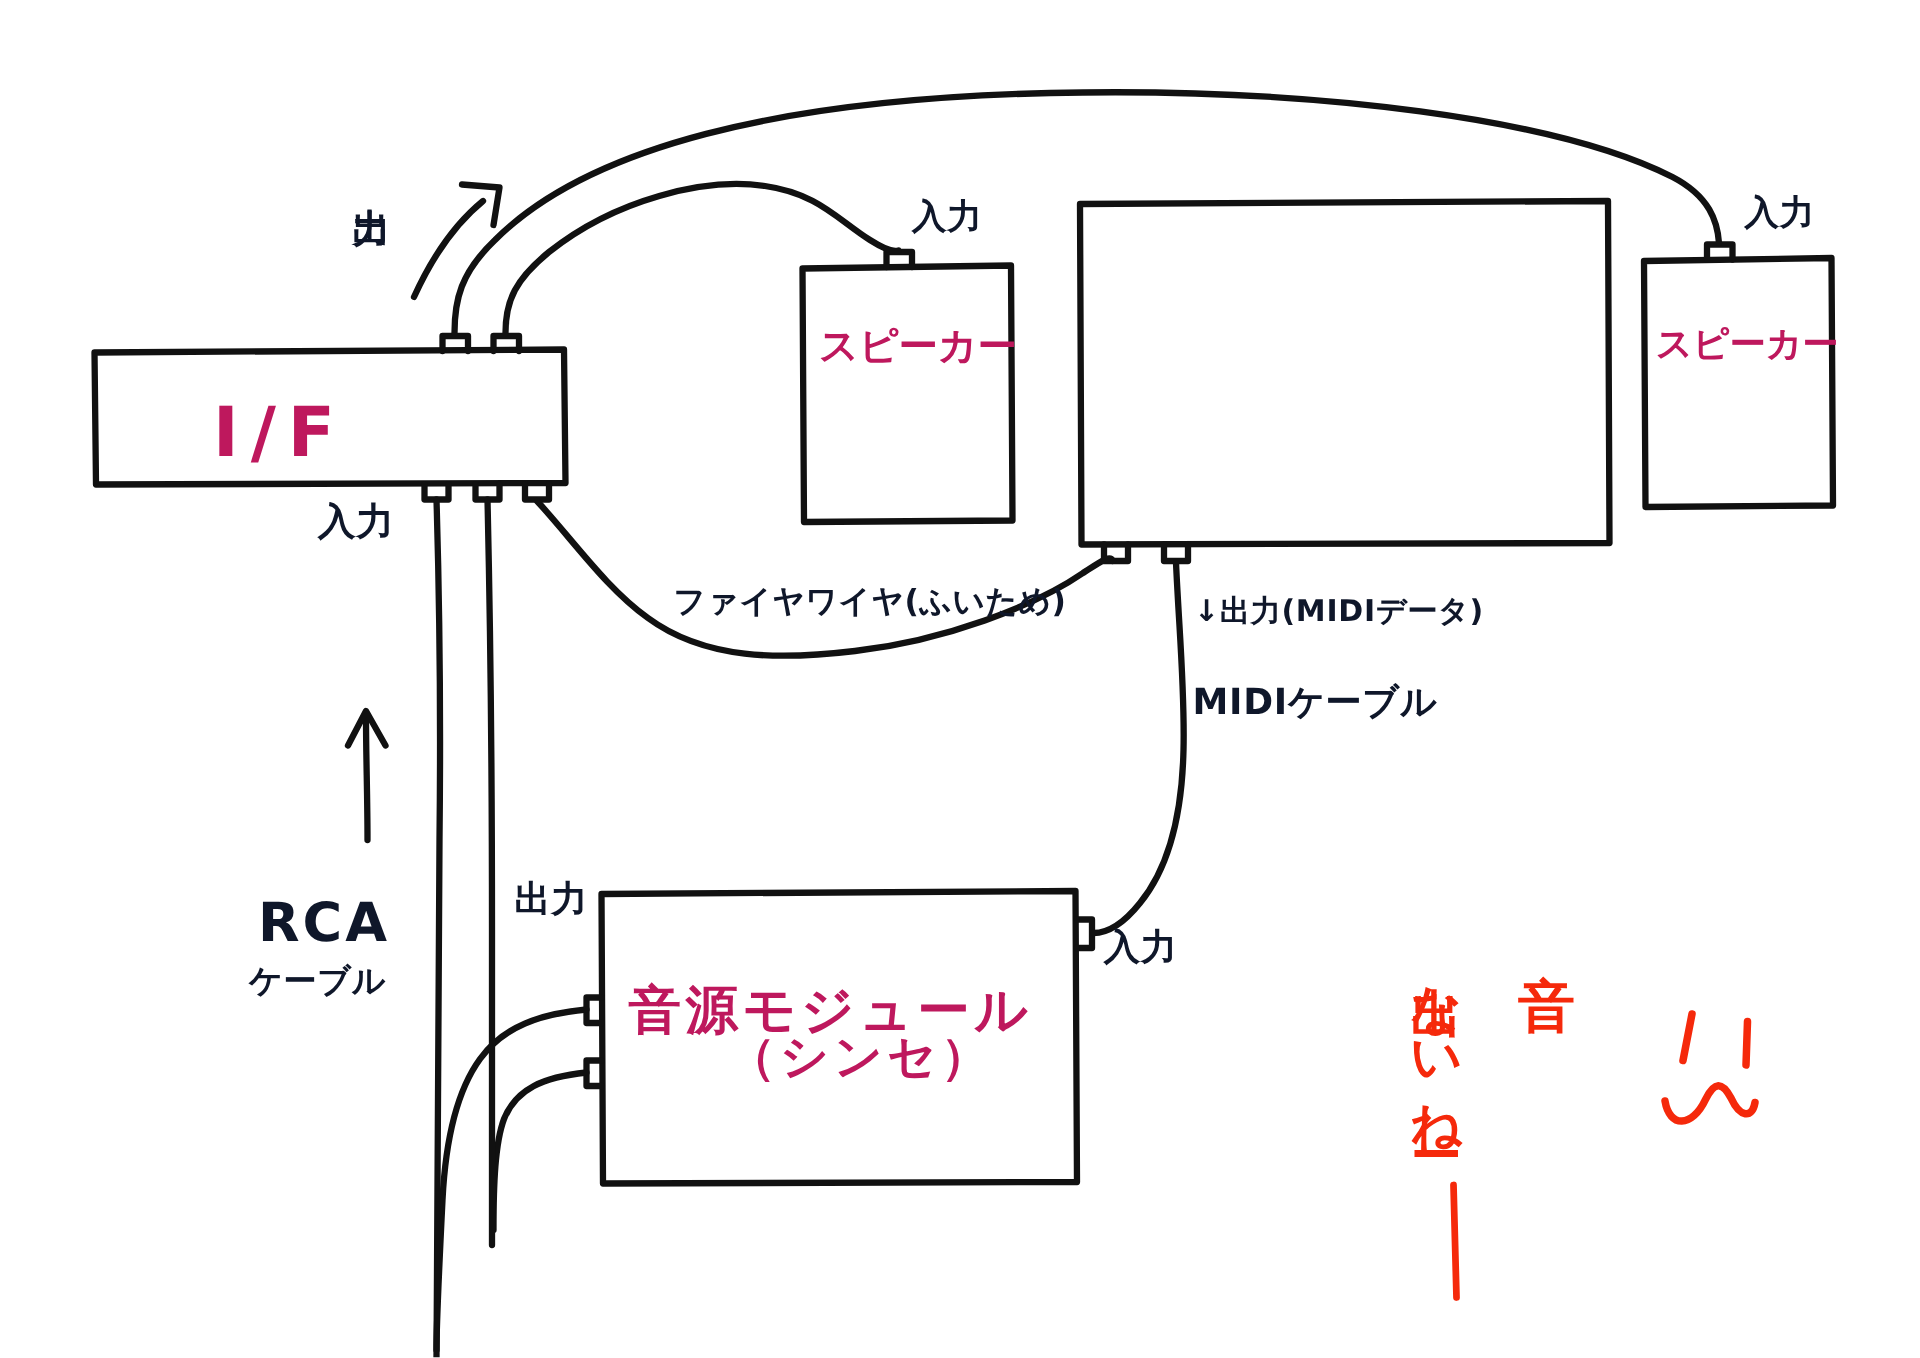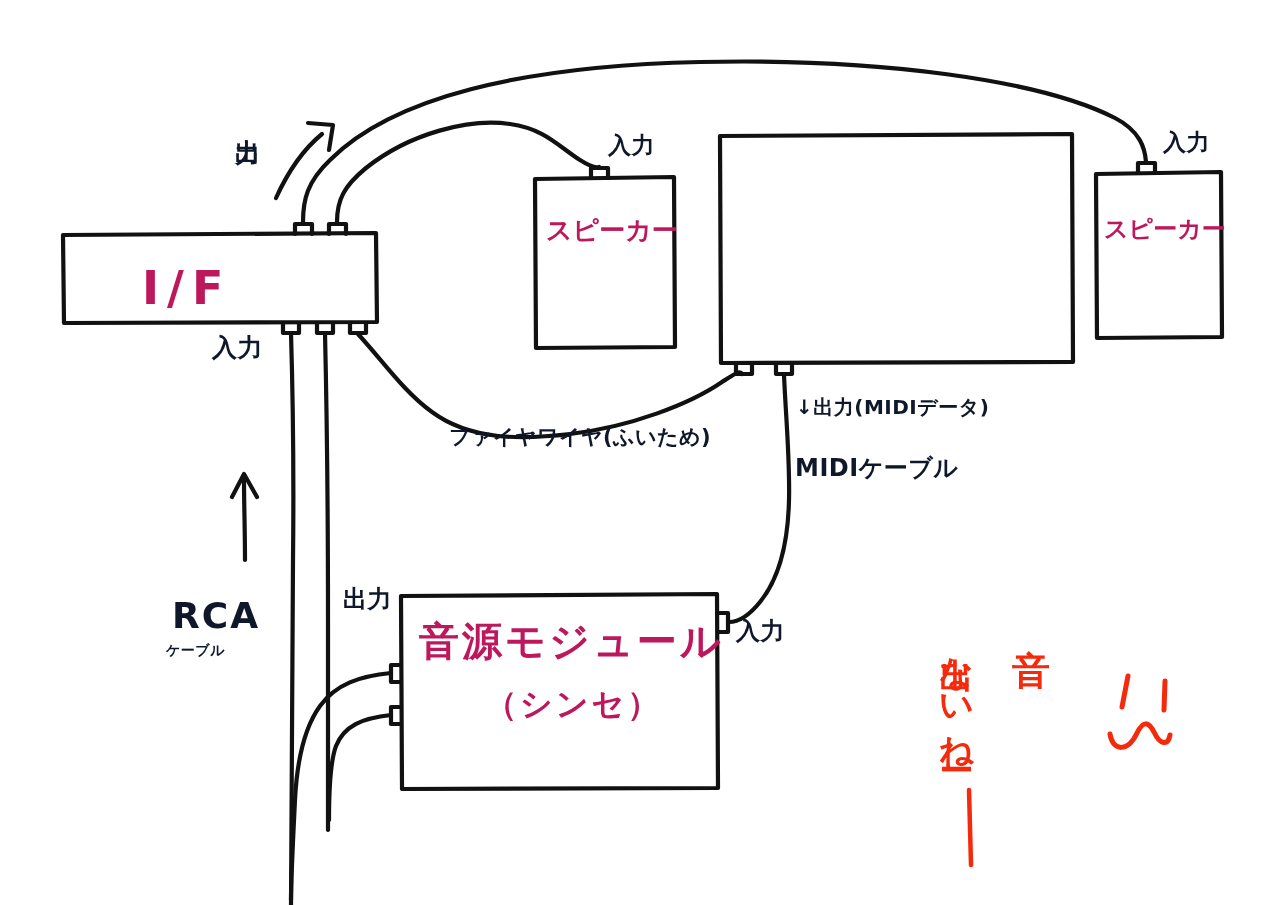--- a/index.html
+++ b/index.html
@@ -141,43 +141,43 @@
     </g>
   </svg>
 
   <div class="box-title wide" style="left:142px; top:245px; font-size:46px;">I/F</div>
 
   <div class="box-title" style="left:546px; top:213px; font-size:26px;">スピーカー</div>
 
 
   <div class="box-title" style="left:1104px; top:213px; font-size:24px;">スピーカー</div>
 
-  <div class="box-title" style="left:419px; top:614px; font-size:40px; letter-spacing:3px;">音源モジュール</div>
+  <div class="box-title" style="left:419px; top:650px; font-size:35px; letter-spacing:3px;">音源モジュール</div>
 
   <div class="box-title" style="left:485px; top:683px; font-size:32px; letter-spacing:3px;">（シンセ）</div>
 
   <div class="label vertical" style="left:235px; top:118px; font-size:25px;">出力</div>
 
   <div class="label" style="left:212px; top:335px; font-size:25px;">入力</div>
 
   <div class="label" style="left:608px; top:133px; font-size:23px;">入力</div>
 
   <div class="label" style="left:1163px; top:130px; font-size:23px;">入力</div>
 
   <div class="label" style="left:343px; top:587px; font-size:24px;">出力</div>
 
   <div class="label" style="left:736px; top:619px; font-size:24px;">入力</div>
 
-  <div class="label" style="left:449px; top:390px; font-size:21px;margin-top:36px;">ファイヤワイヤ(ふいため)</div>
+  <div class="label" style="left:449px; top:390px; font-size:21px;">ファイヤワイヤ(ふいため)</div>
 
   <div class="label" style="left:796px; top:385px; font-size:20px;margin-top:12px;">↓出力(MIDIデータ)</div>
 
   <div class="label" style="left:795px; top:456px; font-size:24px;">MIDIケーブル</div>
 
   <div class="label" style="left:172px; top:597px; font-size:36px; letter-spacing:2px;">RCA</div>
 
-  <div class="label" style="left:166px; top:643px; font-size:14px;">ケーブル</div>
+  <div class="label" style="left:166px; top:643px; font-size:22px;">ケーブル</div>
 
   <div class="label vertical red" style="left:1012px; top:618px; font-size:38px;">音</div>
 
   <div class="label vertical red" style="left:940px; top:631px; font-size:34px;">出ないねー</div>
 
 </div>
 
 </body></html>

